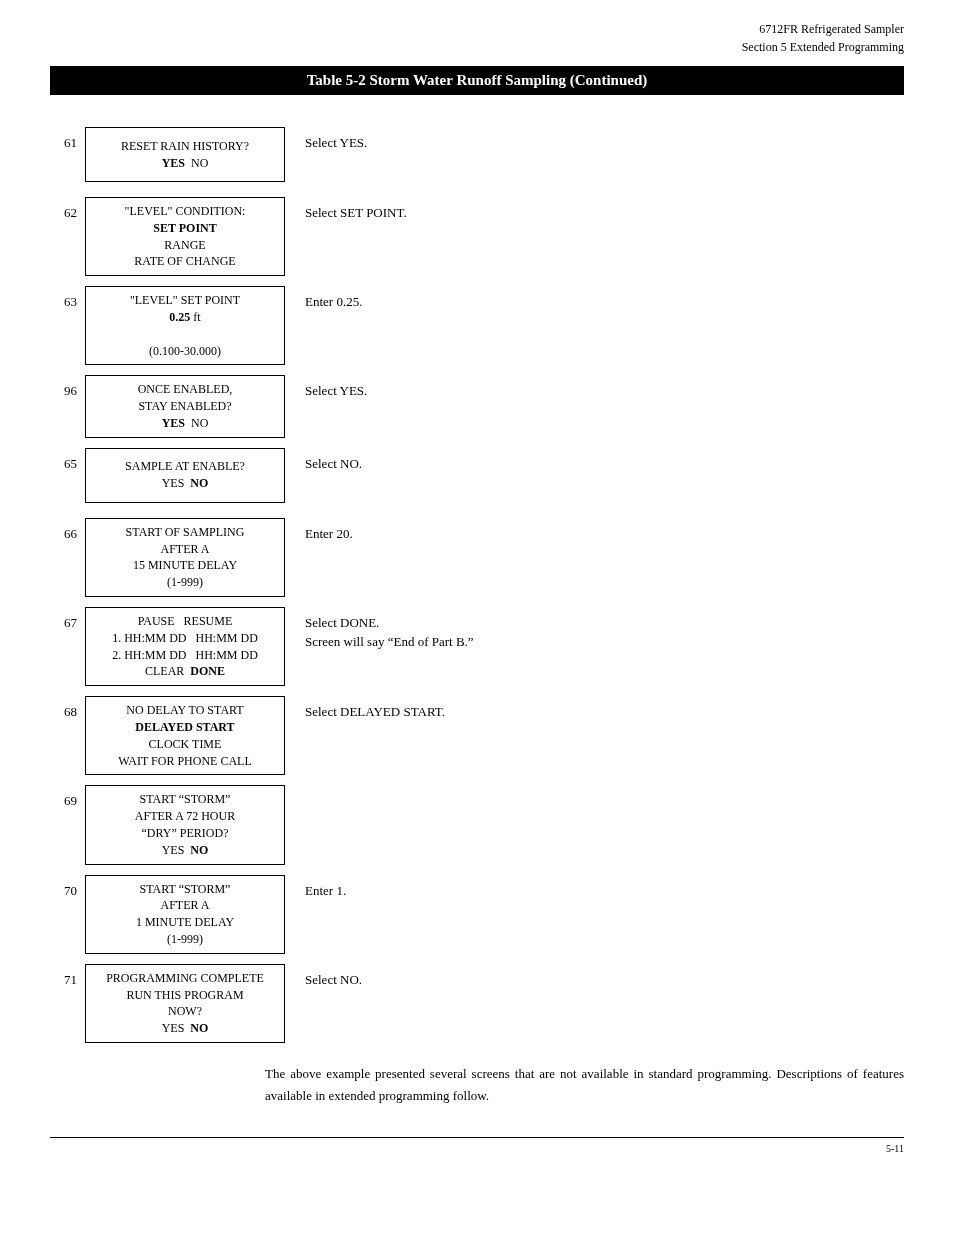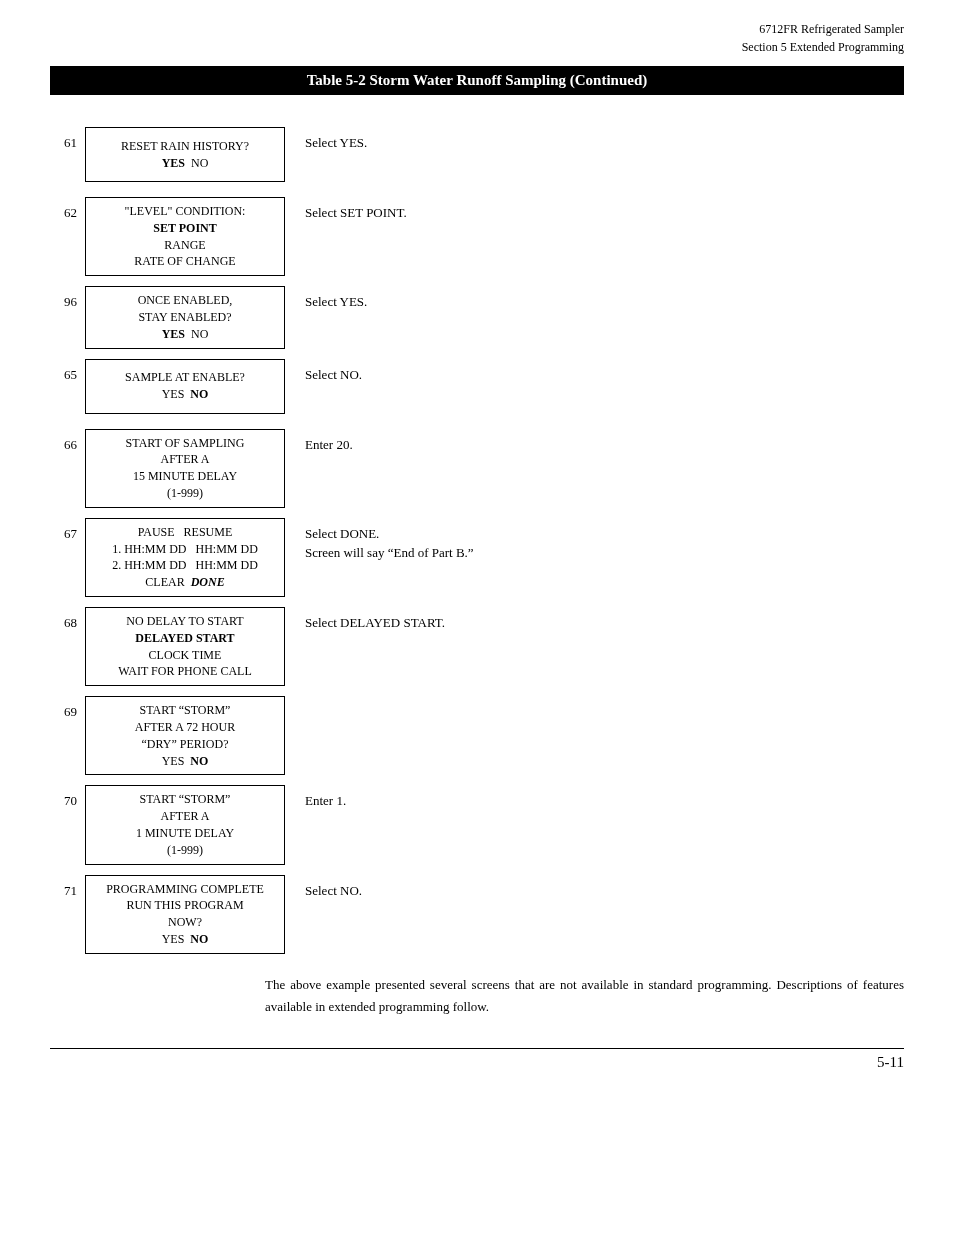--- a/index.html
+++ b/index.html
@@ -77,21 +77,21 @@
     }
     .page-footer {
       display: flex;
       justify-content: flex-end;
       align-items: center;
       margin-top: 30px;
       border-top: 1px solid #000;
       padding-top: 5px;
     }
     .page-num {
-      font-size: 15px;
+      font-size: 10px;
     }
   </style>
 </head>
 <body>
 
 <div class="header">
   <div>6712FR Refrigerated Sampler</div>
   <div>Section 5  Extended Programming</div>
 </div>
 
@@ -116,20 +116,32 @@
       <div class="inner">
         "LEVEL" CONDITION:<br>
         <span style="font-weight:bold;">SET POINT</span><br>
         RANGE<br>
         RATE OF CHANGE
       </div>
     </div>
     <div class="instruction">Select SET POINT.</div>
   </div>
 
+  <div class="row">
+    <div class="row-num">63</div>
+    <div class="screen-box">
+      <div class="inner">
+        "LEVEL" SET POINT<br>
+        <span style="font-weight:bold;">0.25</span> ft<br>
+        <br>
+        (0.100-30.000)
+      </div>
+    </div>
+    <div class="instruction">Enter 0.25.</div>
+  </div>
 
   <div class="row">
     <div class="row-num">96</div>
     <div class="screen-box">
       <div class="inner">
         ONCE ENABLED,<br>
         STAY ENABLED?<br>
         <span style="font-weight:bold;">YES</span> &nbsp;NO
       </div>
     </div>
@@ -160,21 +172,21 @@
     <div class="instruction">Enter 20.</div>
   </div>
 
   <div class="row">
     <div class="row-num">67</div>
     <div class="screen-box" style="min-height:70px;">
       <div class="inner">
         PAUSE &nbsp; RESUME<br>
         1. HH:MM DD &nbsp; HH:MM DD<br>
         2. HH:MM DD &nbsp; HH:MM DD<br>
-        CLEAR &nbsp;<span style="font-weight:bold;font-style:italic;">DONE</span>
+        CLEAR &nbsp;<span style="font-weight:bold;">DONE</span>
       </div>
     </div>
     <div class="instruction">
       Select DONE.<br>
       Screen will say “End of Part B.”
     </div>
   </div>
 
   <div class="row">
     <div class="row-num">68</div>

